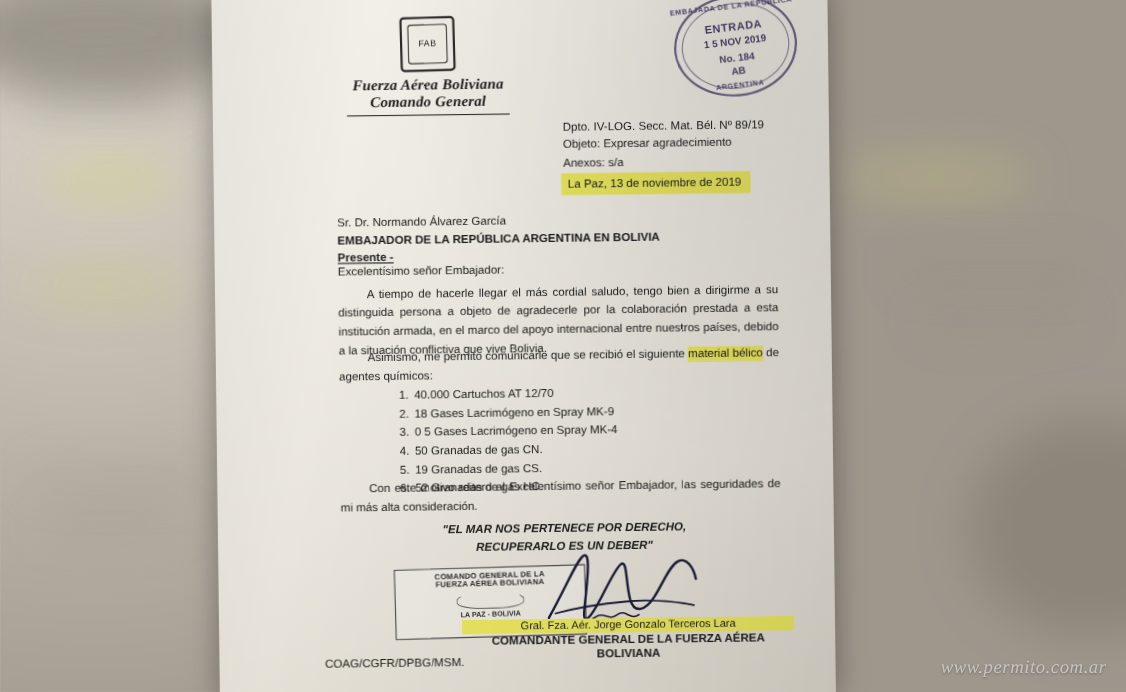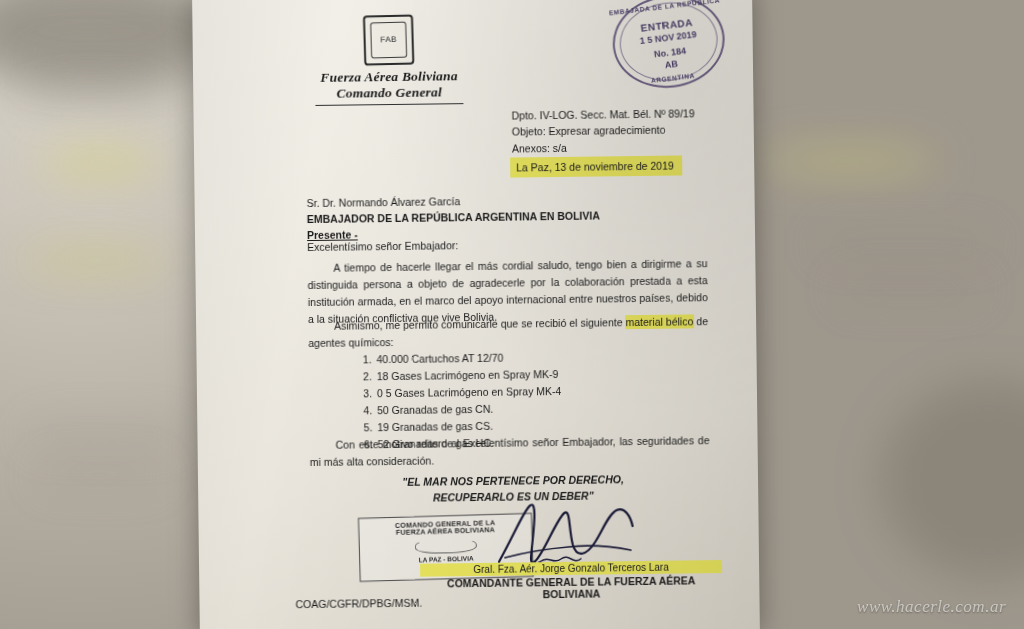--- a/index.html
+++ b/index.html
@@ -428,15 +428,15 @@
       <div class="signer">
         <div class="name">Gral. Fza. Aér. Jorge Gonzalo Terceros Lara</div>
         <div class="title">COMANDANTE GENERAL DE LA FUERZA AÉREA BOLIVIANA</div>
       </div>
 
       <div class="footcode">COAG/CGFR/DPBG/MSM.</div>
 
     </div>
   </div>
 
-  <div class="watermark">www.hacerle.com.ar</div>
+  <div class="watermark">www.permito.com.ar</div>
 
 </div>
 
 </body></html>

